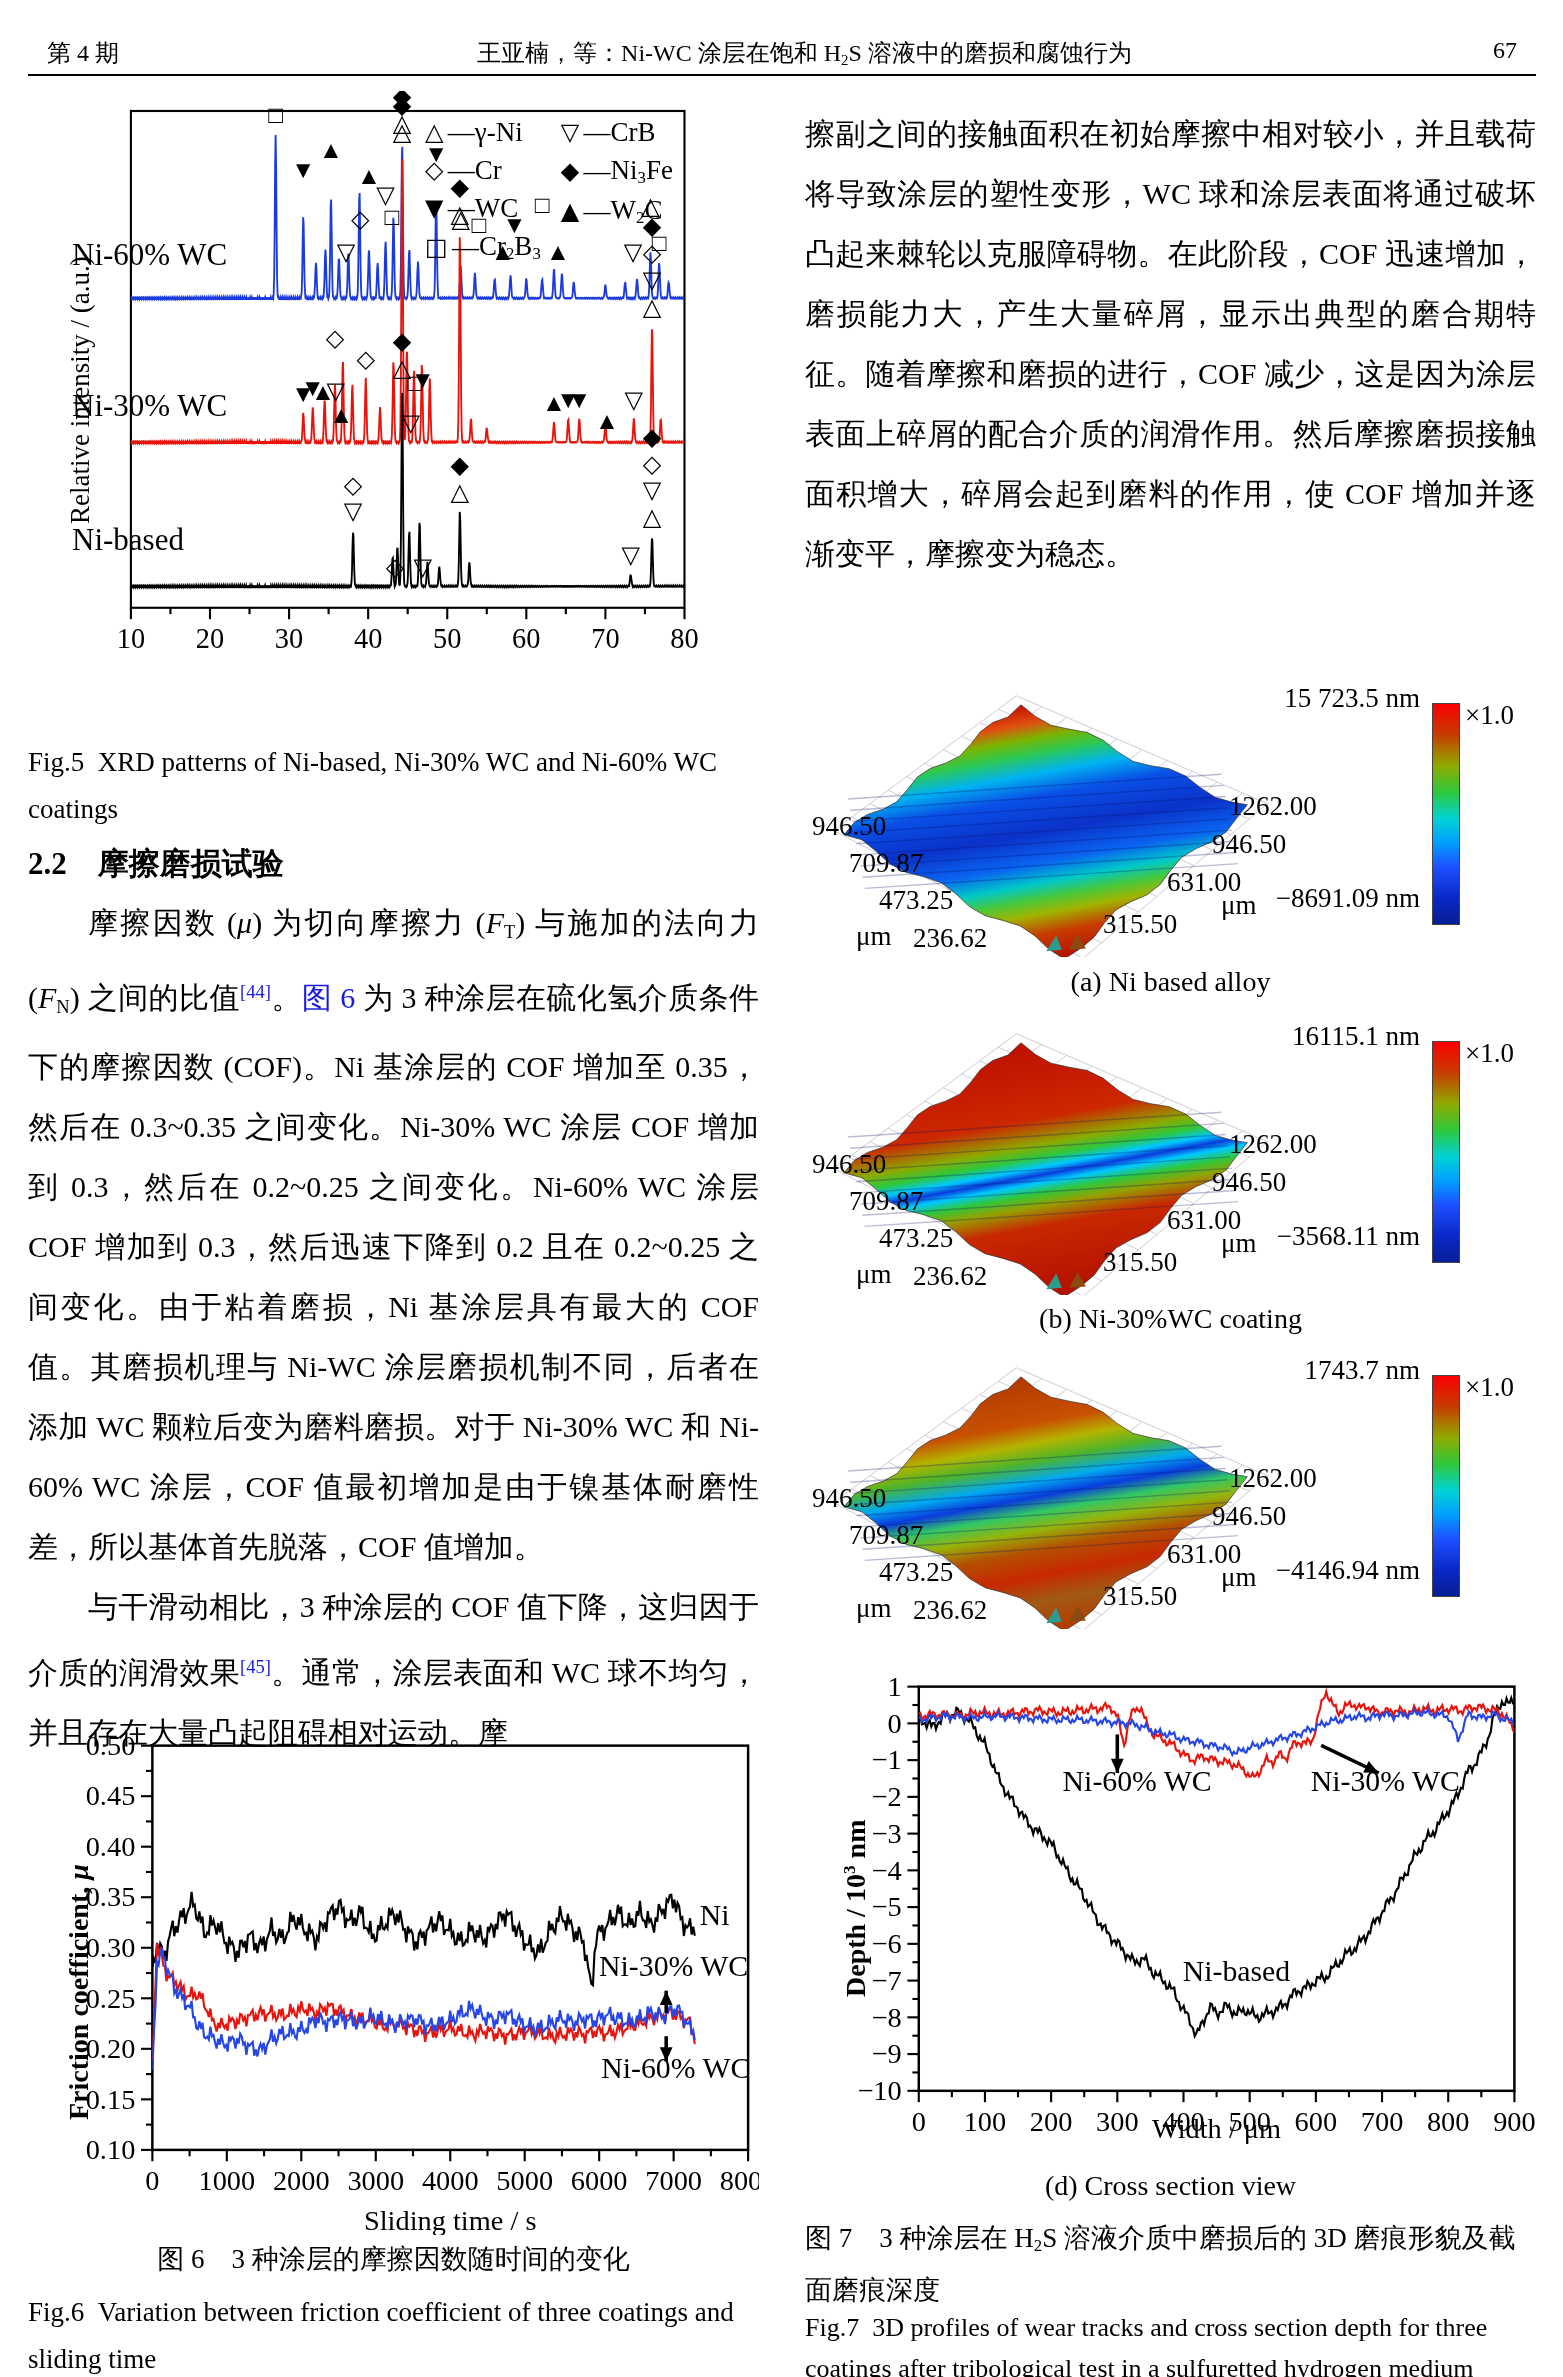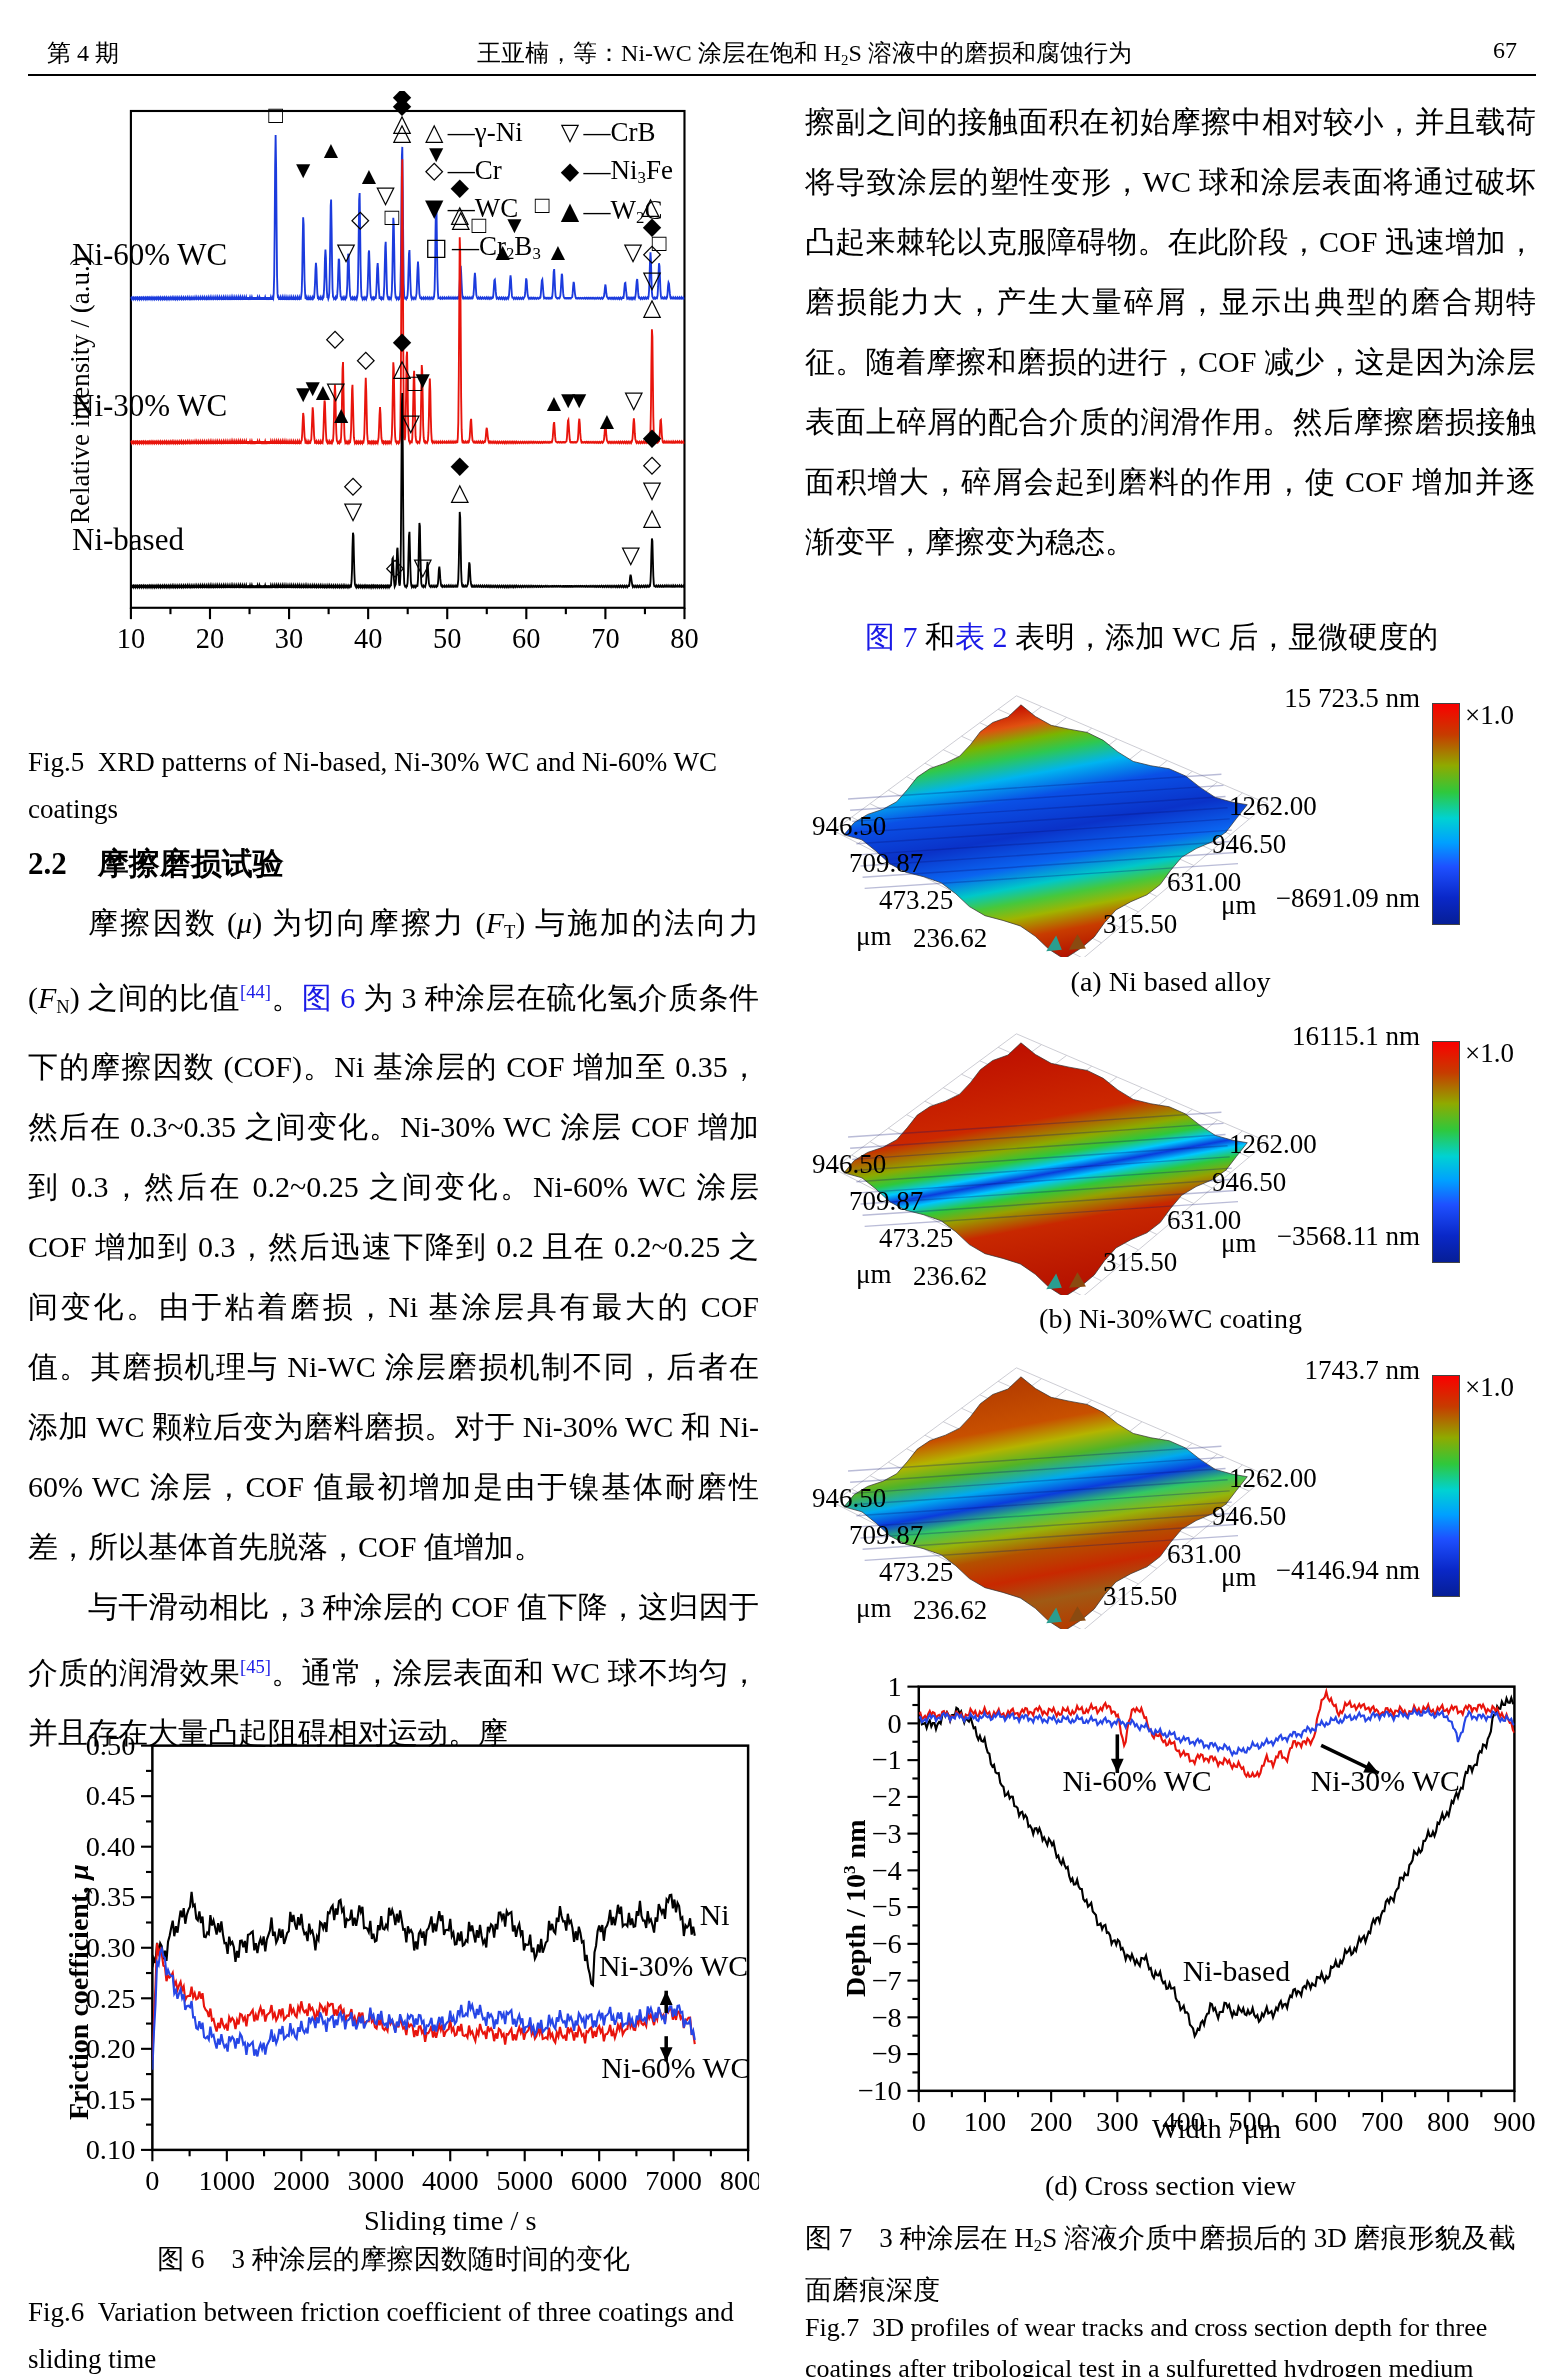--- a/index.html
+++ b/index.html
@@ -274,25 +274,22 @@
           <text x="913.15" y="483.11249999999995" font-size="42" text-anchor="middle" fill="#000">Ni-60% WC</text>
         </svg>
       <div class="rot" style="left:35px;top:385px;"><span>Friction coefficient, </span><span class="st-i">μ</span></div>
     </div>
     <div class="blk capcenter" style="top:2241px;">图 6　3 种涂层的摩擦因数随时间的变化</div>
     <div class="blk cap" style="top:2289px;line-height:47px;">Fig.6&nbsp;&nbsp;Variation between friction coefficient of three coatings and sliding time</div>
   </div>
 
   <div class="col" id="colR">
 
-    <div class="blk para" style="top:92px;">
+    <div class="blk para" style="top:104px;">
       <p>擦副之间的接触面积在初始摩擦中相对较小，并且载荷将导致涂层的塑性变形，WC 球和涂层表面将通过破坏凸起来棘轮以克服障碍物。在此阶段，COF 迅速增加，磨损能力大，产生大量碎屑，显示出典型的磨合期特征。随着摩擦和磨损的进行，COF 减少，这是因为涂层表面上碎屑的配合介质的润滑作用。然后摩擦磨损接触面积增大，碎屑会起到磨料的作用，使 COF 增加并逐渐变平，摩擦变为稳态。</p>
-    </div>
-    <div class="blk para" style="top:607px;">
-      <p class="indent"><span class="st-link">图 7</span><span> 和</span><span class="st-link">表 2</span><span> 表明，添加 WC 后，显微硬度的</span></p>
     </div>
 
     <div class="figblock panel3d" style="top:673px;height:292px;" id="figA">
       <svg id="sva" width="525" height="284" viewBox="0 0 740 400">
           <defs>
             <linearGradient id="ga" gradientUnits="userSpaceOnUse" x1="303" y1="48" x2="368" y2="398">
               <stop offset="0%" stop-color="#c81400"></stop>
               <stop offset="7.000000000000001%" stop-color="#e05010"></stop>
               <stop offset="13%" stop-color="#7ab400"></stop>
               <stop offset="19%" stop-color="#2ec850"></stop>

